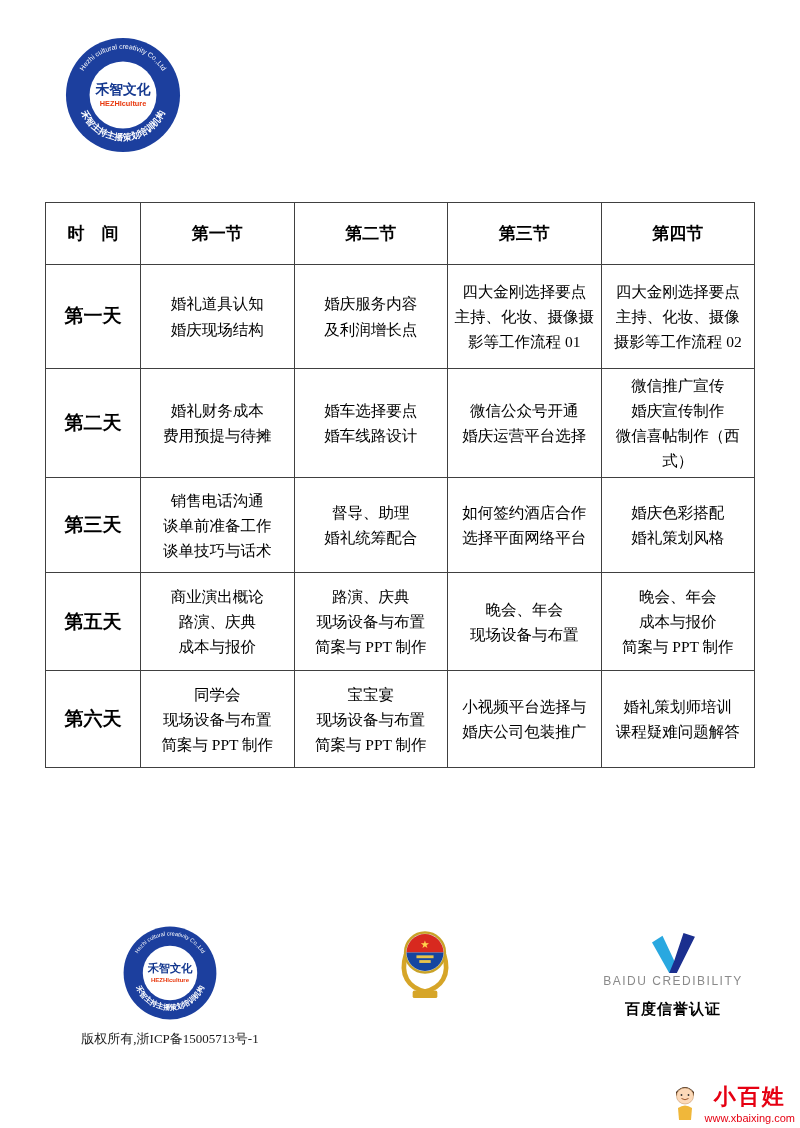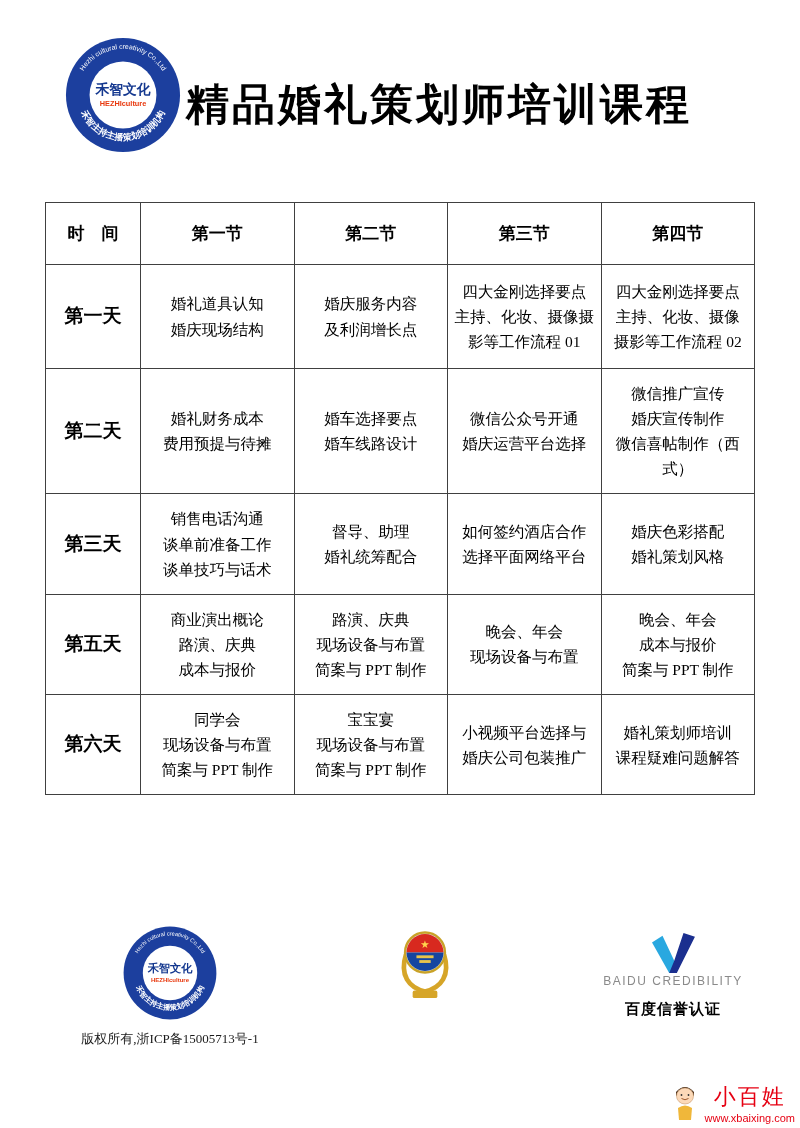--- a/index.html
+++ b/index.html
@@ -7,21 +7,21 @@
   body { height:1128px; font-family:"Liberation Serif", serif; position:relative; color:#000; }
   .page { position:relative; width:800px; height:1128px; background:#fff; overflow:hidden; }
 
   
   .logo-main { position:absolute; left:64px; top:36px; width:118px; height:118px; }
   .logo-small { width:96px; height:96px; margin:0 auto; display:block; }
   .title { position:absolute; left:186px; top:76px; width:560px; font-size:43px; font-weight:900; letter-spacing:3px; color:#000; white-space:nowrap; }
 
   
   .course-table { position:absolute; top:202px; left:45px; width:710px; border-collapse:collapse; table-layout:fixed; }
-  .course-table th, .course-table td { border:1px solid #404040; text-align:center; vertical-align:middle; white-space:pre-line; padding:12px 2px; }
+  .course-table th, .course-table td { border:1px solid #404040; text-align:center; vertical-align:middle; white-space:pre-line; padding:4px 2px; }
   .course-table th { font-size:17px; font-weight:bold; }
   .course-table td { font-size:15.5px; line-height:1.62; }
   .course-table td.day { font-size:19px; font-weight:bold; }
   .col-time { width:95px; }
   tr.rh { height:62px; }
   tr.r1 { height:104px; }
   tr.r2 { height:95px; }
   tr.r3 { height:95px; }
   tr.r4 { height:90px; }
   tr.r5 { height:98px; }
@@ -35,21 +35,21 @@
   .badge-svg { width:58px; height:76px; }
   .police-text { margin-top:8px; font-size:15px; font-weight:bold; color:#000; font-family:"Liberation Sans", sans-serif; }
   .baidu-logo { width:48px; height:42px; display:block; margin:0 auto; }
   .baidu-cn { margin-top:2px; font-size:17px; font-weight:bold; color:#2126c4; letter-spacing:2px; }
   .baidu-en { font-size:12px; color:#8a8a8a; letter-spacing:1.5px; font-family:"Liberation Sans", sans-serif; }
   .baidu-cert { margin-top:12px; font-size:15px; font-weight:bold; color:#000; letter-spacing:1px; }
 
   
   .watermark { position:absolute; right:5px; bottom:4px; display:flex; align-items:center; gap:4px; }
   .wm-texts { display:flex; flex-direction:column; align-items:center; }
-  .wm-name { font-size:22px; font-weight:normal; color:#e60012; letter-spacing:2px; }
+  .wm-name { font-size:22px; font-weight:bold; color:#e60012; letter-spacing:2px; }
   .wm-url { font-size:11px; color:#e60012; font-family:"Liberation Sans", sans-serif; }
 </style>
 </head>
 <body>
 
 <div class="page">
 
   <div class="logo-main">
     <svg viewBox="0 0 120 120" width="118" height="118">
       <defs>
@@ -61,21 +61,20 @@
       <text font-size="7" fill="#ffffff" text-anchor="middle" font-family="Liberation Sans, sans-serif">
         <textPath href="#arcTop1" startOffset="50%">Hezhi cultural creativity Co.,Ltd</textPath>
       </text>
       <text font-size="9" font-weight="bold" fill="#ffffff" text-anchor="middle">
         <textPath href="#arcBottom1" startOffset="50%">禾智主持主播策划培训机构</textPath>
       </text>
       <text x="60" y="59" font-size="14" font-weight="bold" fill="#14388f" text-anchor="middle">禾智文化</text>
       <text x="60" y="71" font-size="7.5" font-weight="bold" fill="#e8380d" text-anchor="middle" font-family="Liberation Sans, sans-serif">HEZHIculture</text>
     </svg>
   </div>
-  <h1 class="title">精品婚礼策划师培训课程</h1>
 
   <table class="course-table">
     <colgroup>
       <col class="col-time">
         <col>
         <col>
         <col>
         <col>
     </colgroup>
     <thead>

